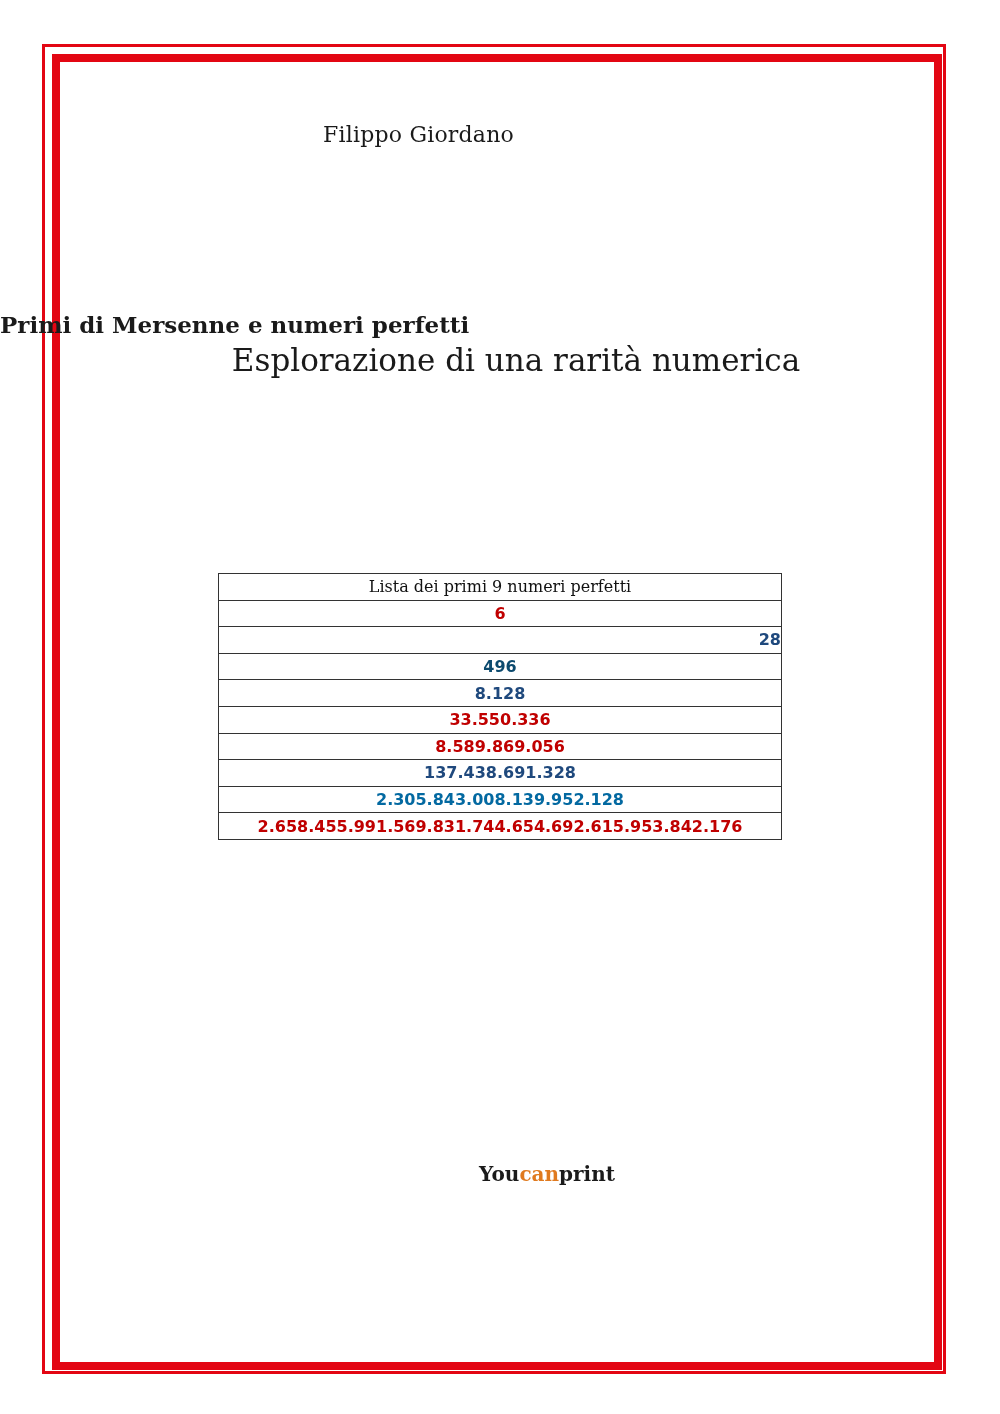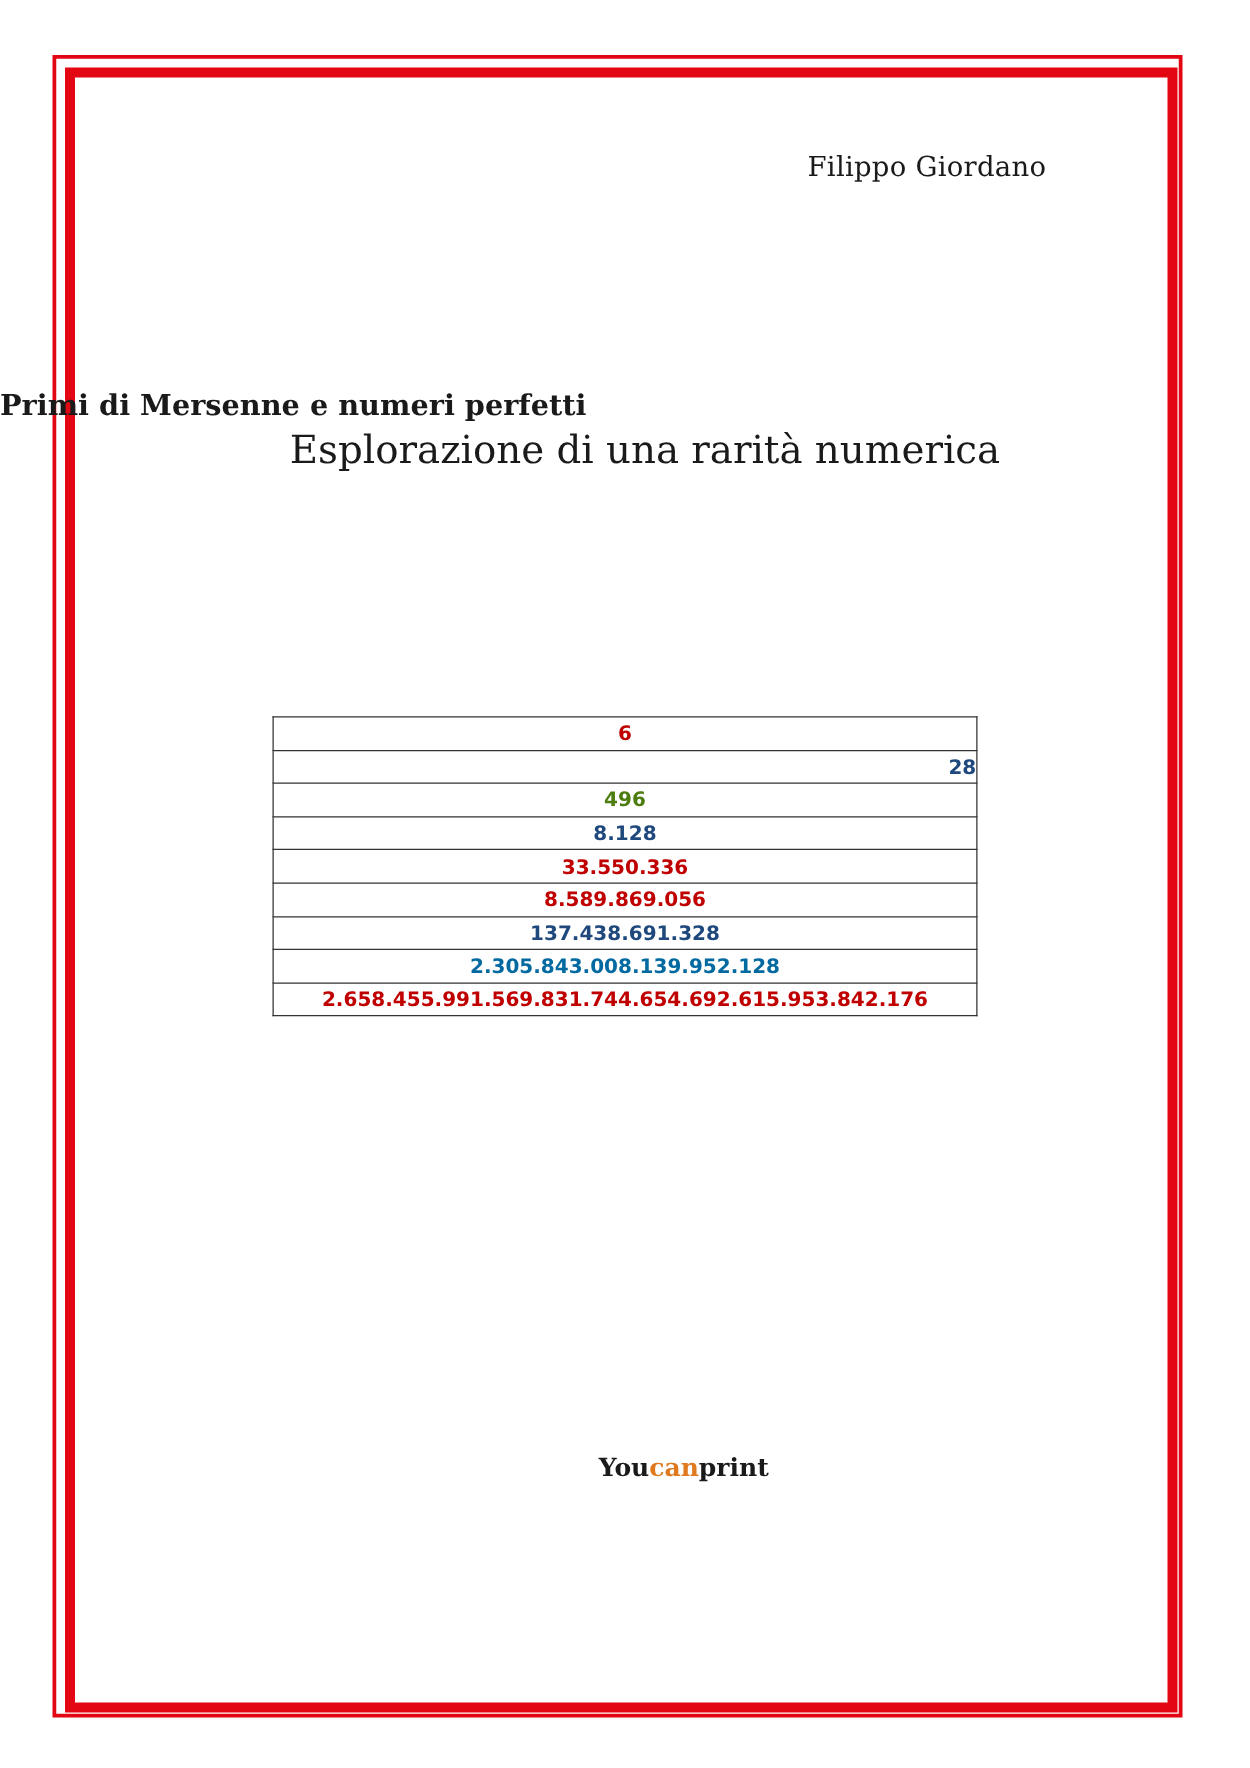--- a/index.html
+++ b/index.html
@@ -1,19 +1,19 @@
 <!DOCTYPE html>
 <html><head>
 <meta charset="utf-8">
 <style>
   html, body { margin: 0; padding: 0; background: #ffffff; }
   body { width: 1000px; height: 1414px; position: relative; overflow: hidden; font-family: "DejaVu Serif", serif; color: #1a1a1a; }
   .border-outer { position: absolute; left: 42px; top: 44px; width: 898px; height: 1324px; border: 3px solid #e30613; }
   .border-inner { position: absolute; left: 52px; top: 54px; width: 874px; height: 1300px; border: 8px solid #e30613; }
-  .author { position: absolute; top: 122px; left: 0; width: 837px; text-align: right; font-size: 22px; font-family: "DejaVu Serif", serif; letter-spacing: 0.2px; }
+  .author { position: absolute; top: 122px; left: 0; width: 837px; text-align: center; font-size: 22px; font-family: "DejaVu Serif", serif; letter-spacing: 0.2px; }
   .title { position: absolute; top: 311px; left: 0; width: 1000px; text-align: left; font-size: 23px; font-weight: bold; }
   .subtitle { position: absolute; top: 342px; left: 0; width: 1000px; text-align: center; font-size: 31px; margin-left: 16px; }
   table.perfect { position: absolute; left: 218px; top: 573px; width: 564px; border-collapse: collapse; }
   table.perfect td { border: 1px solid #333; height: 25.6px; padding: 0; text-align: center; font-size: 16px; line-height: 25px; }
   table.perfect td.head { font-weight: normal; color: #111; font-size: 16px; }
   table.perfect td.num { font-family: "DejaVu Sans", sans-serif; font-weight: bold; font-size: 16px; }
   .publisher { position: absolute; top: 1162px; left: 0; width: 1000px; text-align: center; font-size: 20px; font-weight: bold; font-family: "DejaVu Serif", serif; padding-left: 47px; }
   .publisher .accent { color: #e07a1f; }
 </style>
 </head>
@@ -22,27 +22,30 @@
 <div class="border-outer"></div>
 <div class="border-inner"></div>
 
 <div class="author">Filippo Giordano</div>
 <div class="title">Primi di Mersenne e numeri perfetti</div>
 <div class="subtitle">Esplorazione di una rarità numerica</div>
 
 <table class="perfect">
   <tbody>
     <tr>
+        <td class="head">Lista dei primi 9 numeri perfetti</td>
+      </tr>
+    <tr>
         <td class="num" style="color: rgb(192, 0, 0);">6</td>
       </tr>
     <tr>
         <td class="num" style="color: rgb(31, 73, 125); text-align: right;">28</td>
       </tr>
     <tr>
-        <td class="num" style="color: #4d7c0f;">496</td>
+        <td class="num" style="color: #0c4a6e;">496</td>
       </tr>
     <tr>
         <td class="num" style="color: rgb(31, 73, 125);">8.128</td>
       </tr>
     <tr>
         <td class="num" style="color: rgb(192, 0, 0);">33.550.336</td>
       </tr>
     <tr>
         <td class="num" style="color: rgb(192, 0, 0);">8.589.869.056</td>
       </tr>

